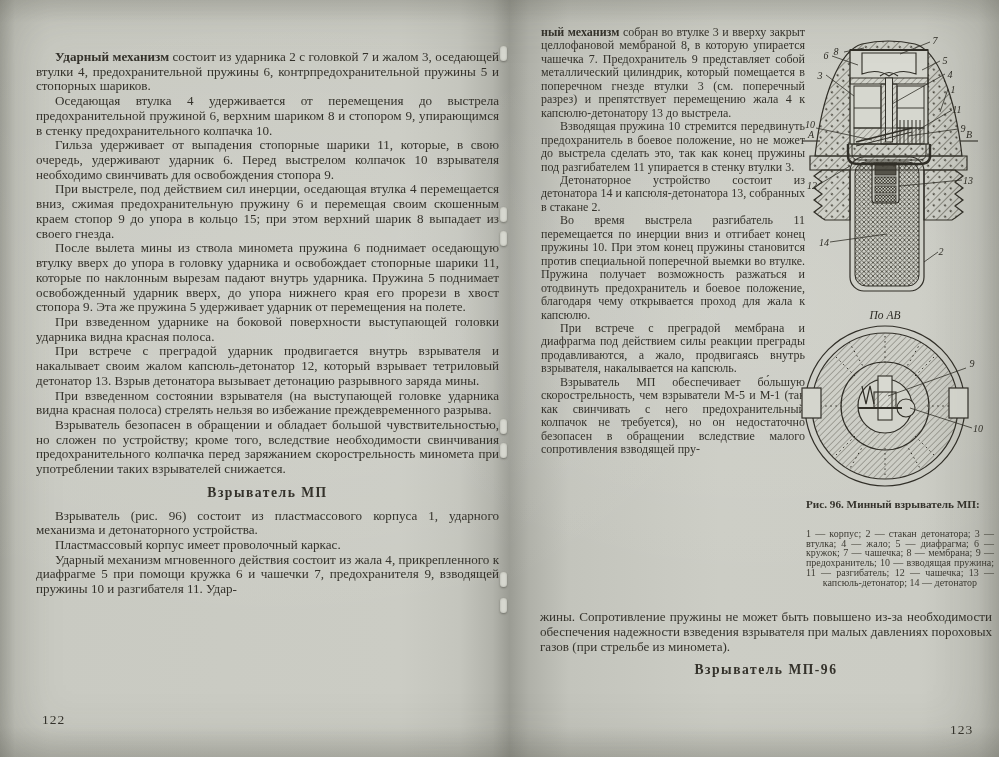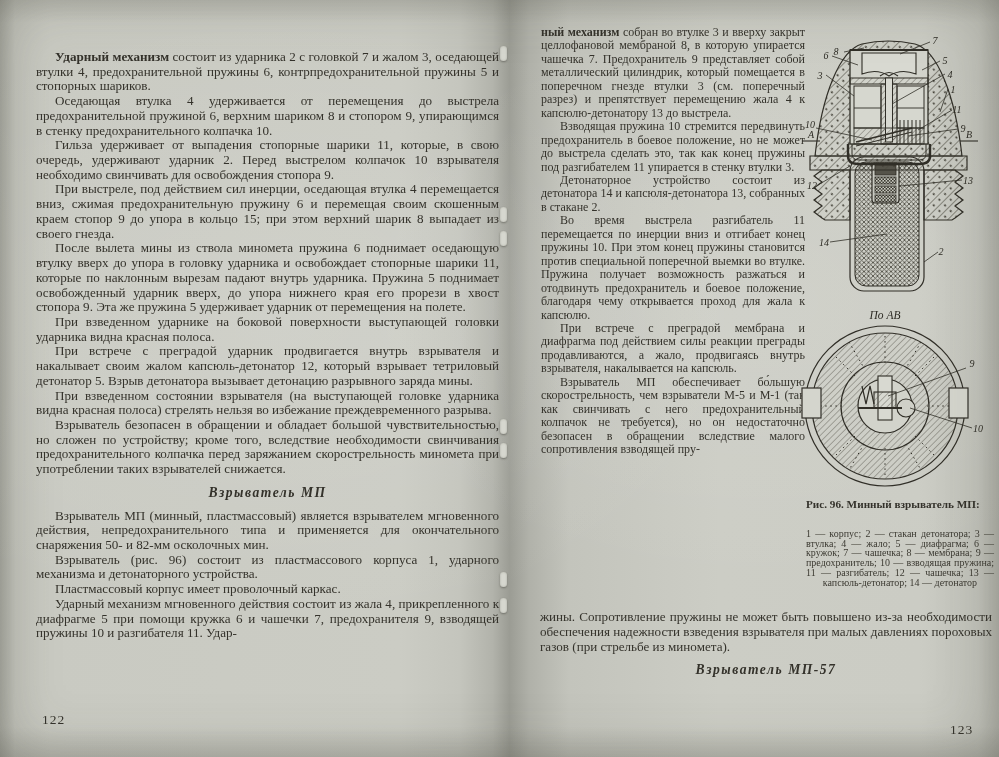--- a/index.html
+++ b/index.html
@@ -15,21 +15,21 @@
   }
   .spread::after{content:"";position:absolute;inset:0;box-shadow:inset 0 0 60px rgba(70,70,60,.25);pointer-events:none;}
   .stitch{position:absolute;left:500px;width:7px;height:15px;background:#d6d7cf;border-radius:3px;
     box-shadow:0 1px 2px rgba(60,60,50,.45), inset 0 0 2px rgba(120,120,110,.5);}
   
   .ltext{position:absolute;left:36px;top:42px;width:463px;font-size:13.1px;line-height:14.72px;text-align:justify;margin-top:8px;}
   .rcol{position:absolute;left:541px;top:26px;width:264px;font-size:12px;line-height:13.45px;text-align:justify;}
   .fw{position:absolute;left:540px;top:610px;width:452px;font-size:13.1px;line-height:14.8px;text-align:justify;}
   p{margin:0;text-indent:19px;}
   p.noindent{text-indent:0;}
-  h3{margin:9px 0 8px;text-align:center;font-size:13.6px;font-weight:bold;letter-spacing:1.5px;text-indent:0;font-style:italic;}
+  h3{margin:9px 0 8px;text-align:center;font-size:13.6px;font-weight:bold;letter-spacing:1.5px;text-indent:0;}
   .lead{font-weight:bold;}
   .pagenum{position:absolute;font-size:13.5px;letter-spacing:1px;}
   .pn-left{left:42px;top:712px;text-align:right;}
   .pn-right{left:950px;top:722px;}
   
   .fig-svg{position:absolute;left:792px;top:24px;width:204px;height:472px;}
   .fig-caption{position:absolute;left:806px;top:498px;width:186px;text-align:left;font-size:11.2px;line-height:13px;font-weight:bold;}
   .fig-legend{position:absolute;left:806px;top:529px;width:188px;font-size:10px;line-height:9.7px;text-align:justify;text-align-last:center;font-weight:normal;color:#3c3a32;}
   .spread *{-webkit-font-smoothing:antialiased;}
   text{font-family:"Liberation Serif","DejaVu Serif",serif;font-style:italic;}
@@ -43,47 +43,46 @@
   <div class="stitch" style="top:207px"></div>
   <div class="stitch" style="top:231px"></div>
   <div class="stitch" style="top:419px"></div>
   <div class="stitch" style="top:443px"></div>
   <div class="stitch" style="top:572px"></div>
   <div class="stitch" style="top:598px"></div>
 
   <div class="ltext">
     <p><span class="lead">Ударный механизм</span><span> состоит из ударника 2 с головкой 7 и жалом 3, оседающей втулки 4, предохранительной пружины 6, контрпредохранительной пружины 5 и стопорных шариков.</span></p>
     <p>Оседающая втулка 4 удерживается от перемещения до выстрела предохранительной пружиной 6, верхним шариком 8 и стопором 9, упирающимся в стенку предохранительного колпачка 10.</p>
-    <p>Гильза удерживает от выпадения стопорные шарики 11, которые, в свою очередь, удерживают ударник 2. Перед выстрелом колпачок 10 взрывателя необходимо свинчивать для освобождения стопора 9.</p>
+    <p>Гильза удерживает от выпадения стопорные шарики 11, которые, в свою очередь, удерживают ударник 6. Перед выстрелом колпачок 10 взрывателя необходимо свинчивать для освобождения стопора 9.</p>
     <p>При выстреле, под действием сил инерции, оседающая втулка 4 перемещается вниз, сжимая предохранительную пружину 6 и перемещая своим скошенным краем стопор 9 до упора в кольцо 15; при этом верхний шарик 8 выпадает из своего гнезда.</p>
     <p>После вылета мины из ствола миномета пружина 6 поднимает оседающую втулку вверх до упора в головку ударника и освобождает стопорные шарики 11, которые по наклонным вырезам падают внутрь ударника. Пружина 5 поднимает освобожденный ударник вверх, до упора нижнего края его прорези в хвост стопора 9. Эта же пружина 5 удерживает ударник от перемещения на полете.</p>
     <p>При взведенном ударнике на боковой поверхности выступающей головки ударника видна красная полоса.</p>
-    <p>При встрече с преградой ударник продвигается внутрь взрывателя и накалывает своим жалом капсюль-детонатор 12, который взрывает тетриловый детонатор 5. Взрыв детонатора вызывает детонацию разрывного заряда мины.</p>
+    <p>При встрече с преградой ударник продвигается внутрь взрывателя и накалывает своим жалом капсюль-детонатор 12, который взрывает тетриловый детонатор 13. Взрыв детонатора вызывает детонацию разрывного заряда мины.</p>
     <p>При взведенном состоянии взрывателя (на выступающей головке ударника видна красная полоса) стрелять нельзя во избежание преждевременного разрыва.</p>
     <p>Взрыватель безопасен в обращении и обладает большой чувствительностью, но сложен по устройству; кроме того, вследствие необходимости свинчивания предохранительного колпачка перед заряжанием скорострельность миномета при употреблении таких взрывателей снижается.</p>
     <h3>Взрыватель МП</h3>
-    <p>Взрыватель МП (минный, пластмассовый) является взрывателем мгновенного действия, непредохранительного типа и применяется для окончательного снаряжения 50- и 82-мм осколочных мин.</p>
     <p>Взрыватель (рис. 96) состоит из пластмассового корпуса 1, ударного механизма и детонаторного устройства.</p>
     <p>Пластмассовый корпус имеет проволочный каркас.</p>
     <p>Ударный механизм мгновенного действия состоит из жала 4, прикрепленного к диафрагме 5 при помощи кружка 6 и чашечки 7, предохранителя 9, взводящей пружины 10 и разгибателя 11. Удар-</p>
   </div>
   <div class="pagenum pn-left">122</div>
 
   <div class="rcol">
     <p class="noindent"><span class="lead">ный механизм</span><span> собран во втулке 3 и вверху закрыт целлофановой мембраной 8, в которую упирается чашечка 7. Предохранитель 9 представляет собой металлический цилиндрик, который помещается в поперечном гнезде втулки 3 (см. поперечный разрез) и препятствует перемещению жала 4 к капсюлю-детонатору 13 до выстрела.</span></p>
     <p>Взводящая пружина 10 стремится передвинуть предохранитель в боевое положение, но не может до выстрела сделать это, так как конец пружины под разгибателем 11 упирается в стенку втулки 3.</p>
     <p>Детонаторное устройство состоит из детонатора 14 и капсюля-детонатора 13, собранных в стакане 2.</p>
     <p>Во время выстрела разгибатель 11 перемещается по инерции вниз и отгибает конец пружины 10. При этом конец пружины становится против специальной поперечной выемки во втулке. Пружина получает возможность разжаться и отодвинуть предохранитель и боевое положение, благодаря чему открывается проход для жала к капсюлю.</p>
     <p>При встрече с преградой мембрана и диафрагма под действием силы реакции преграды продавливаются, а жало, продвигаясь внутрь взрывателя, накалывается на капсюль.</p>
     <p>Взрыватель МП обеспечивает бо́льшую скорострельность, чем взрыватели М-5 и М-1 (так как свинчивать с него предохранительный колпачок не требуется), но он недостаточно безопасен в обращении вследствие малого сопротивления взводящей пру-</p>
   </div>
 
   <div class="fw">
     <p class="noindent">жины. Сопротивление пружины не может быть повышено из-за необходимости обеспечения надежности взведения взрывателя при малых давлениях пороховых газов (при стрельбе из миномета).</p>
-    <h3>Взрыватель МП-57</h3>
+    <h3>Взрыватель МП-96</h3>
   </div>
   <div class="pagenum pn-right">123</div>
 
   <svg class="fig-svg" viewBox="0 0 204 472" xmlns="http://www.w3.org/2000/svg">
     <defs>
       <pattern id="hatch" patternUnits="userSpaceOnUse" width="5.5" height="5.5" patternTransform="rotate(45)">
         <line x1="0" y1="0" x2="0" y2="5.5" stroke="#46443a" stroke-width="1.1"></line>
       </pattern>
       <pattern id="hatchdot" patternUnits="userSpaceOnUse" width="8" height="8" patternTransform="rotate(45)">
         <line x1="0" y1="0" x2="0" y2="8" stroke="#4a483e" stroke-width="1.1"></line>

